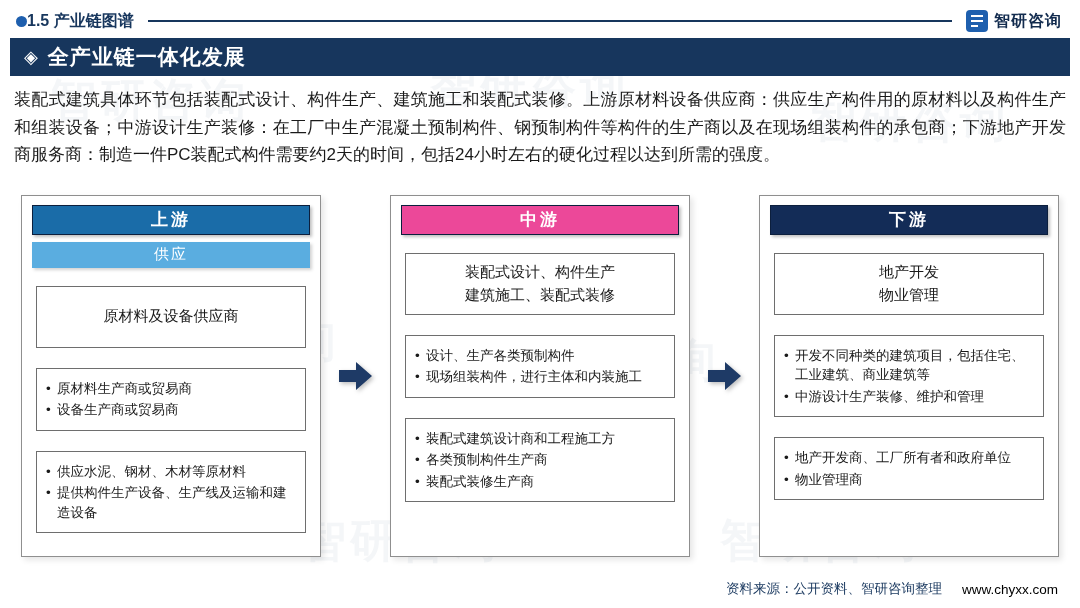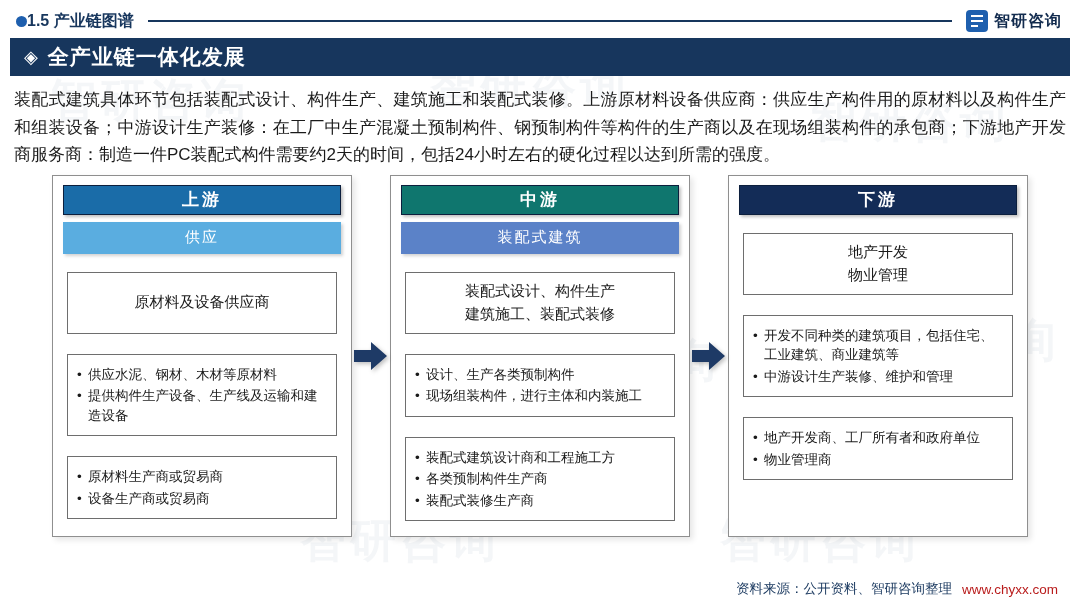--- a/index.html
+++ b/index.html
@@ -23,52 +23,52 @@
   .title-bar { margin:6px 10px 0; background:#17365d; color:#fff; height:38px;
     display:flex; align-items:center; padding:0 14px; gap:10px; position:relative; z-index:2; }
   .title-diamond { font-size:18px; line-height:1; }
   .title-text { font-size:21px; font-weight:bold; letter-spacing:1px; }
 
   
   .intro { margin:10px 14px 0; font-size:17px; line-height:1.62; text-align:justify; position:relative; z-index:2; }
 
   
   .diagram { display:flex; justify-content:space-between; align-items:stretch;
-    padding:0 52px; margin-top:6px; height:362px; position:relative; z-index:1; }
+    padding:0 21px; margin-top:26px; height:362px; position:relative; z-index:1; }
   .col { width:300px; border:1px solid #8f8f8f; background:#fff; padding:9px 10px;
     box-shadow:3px 3px 6px rgba(0,0,0,.10); }
   .stage-header { height:30px; display:flex; align-items:center; justify-content:center;
     color:#fff; font-size:17px; font-weight:bold; letter-spacing:3px;
     border:1px solid #0c1f3d; box-shadow:2px 2px 3px rgba(0,0,0,.25); }
   .col-up  .stage-header { background:#1a6ca8; }
-  .col-mid .stage-header { background:#0f766e; }
+  .col-mid .stage-header { background:#ec4899; }
   .col-down .stage-header { background:#132c57; }
-  .sub-header { height:32px; margin-top:7px; display:flex; align-items:center; justify-content:center;
+  .sub-header { height:26px; margin-top:7px; display:flex; align-items:center; justify-content:center;
     color:#fff; font-size:15px; letter-spacing:2px; box-shadow:2px 2px 3px rgba(0,0,0,.18); }
   .col-up  .sub-header { background:#5aade0; }
   .col-mid .sub-header { background:#5b82c8; }
   .col-down .sub-header { background:#8fa9dc; }
 
   .box { border:1px solid #6e6e6e; background:#fff; }
   .role-box { margin:18px 4px 0; min-height:62px; display:flex; flex-direction:column;
     align-items:center; justify-content:center; font-size:15px; line-height:1.5;
     text-align:center; padding:6px; }
   .list-box { margin:20px 4px 0; padding:8px 8px 8px 6px; }
   .list-box ul { list-style:none; }
   .list-box li { font-size:13.5px; line-height:1.45; padding-left:14px; position:relative; margin:2px 0; }
   .list-box li::before { content:"•"; position:absolute; left:3px; }
 
   .arrow { align-self:center; flex:0 0 auto; }
   .arrow svg { display:block; filter:drop-shadow(2px 2px 2px rgba(0,0,0,.25)); }
 
   
   .footer { position:absolute; right:22px; bottom:10px; font-size:13.5px;
-    display:flex; gap:10px; align-items:center; z-index:2; }
+    display:flex; gap:20px; align-items:center; z-index:2; }
   .source-text { color:#17365d; }
-  .site-link { color:#b91c1c; cursor:pointer;text-align:center; }
+  .site-link { color:#000000; cursor:pointer;text-align:center; }
 
   
   .watermark { position:absolute; font-size:46px; font-weight:bold; color:#27476e;
     opacity:.045; pointer-events:none; z-index:0; letter-spacing:4px; white-space:nowrap; }
 </style>
 </head>
 <body>
 
 <div class="watermark" style="left:50px;top:70px;">智研咨询</div>
 <div class="watermark" style="left:430px;top:55px;">智研咨询</div>
@@ -104,41 +104,40 @@
 <div class="diagram">
 
   <section class="col col-up">
     <div class="stage-header">上游</div>
     <div class="sub-header">供应</div>
     <div class="box role-box">
       <div>原材料及设备供应商</div>
     </div>
     <div class="box list-box">
       <ul>
-        <li>供应水泥、钢材、木材等原材料</li>
-        <li>提供构件生产设备、生产线及运输和建造设备</li>
+        <li>原材料生产商或贸易商</li>
+        <li>设备生产商或贸易商</li>
       </ul>
     </div>
     <div class="box list-box">
       <ul>
-        <li>原材料生产商或贸易商</li>
-        <li>设备生产商或贸易商</li>
+        <li>供应水泥、钢材、木材等原材料</li>
+        <li>提供构件生产设备、生产线及运输和建造设备</li>
       </ul>
     </div>
   </section>
 
   <span class="arrow">
     <svg width="34" height="30" viewBox="0 0 34 30">
       <polygon points="0,9 17,9 17,1 33,15 17,29 17,21 0,21" fill="#1e3a66"></polygon>
     </svg>
   </span>
 
   <section class="col col-mid">
     <div class="stage-header">中游</div>
-    <div class="sub-header">装配式建筑</div>
     <div class="box role-box">
       <div>装配式设计、构件生产</div>
       <div>建筑施工、装配式装修</div>
     </div>
     <div class="box list-box">
       <ul>
         <li>设计、生产各类预制构件</li>
         <li>现场组装构件，进行主体和内装施工</li>
       </ul>
     </div>

